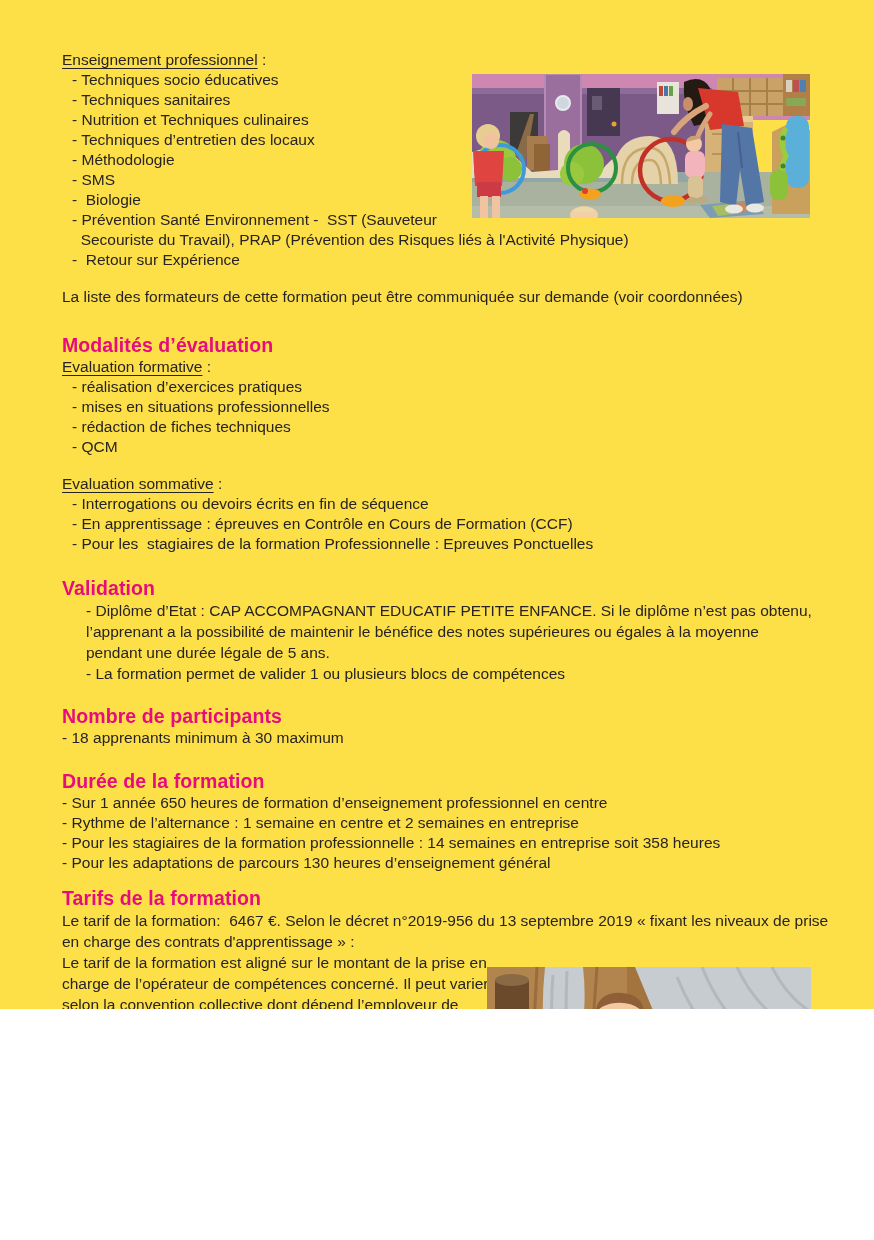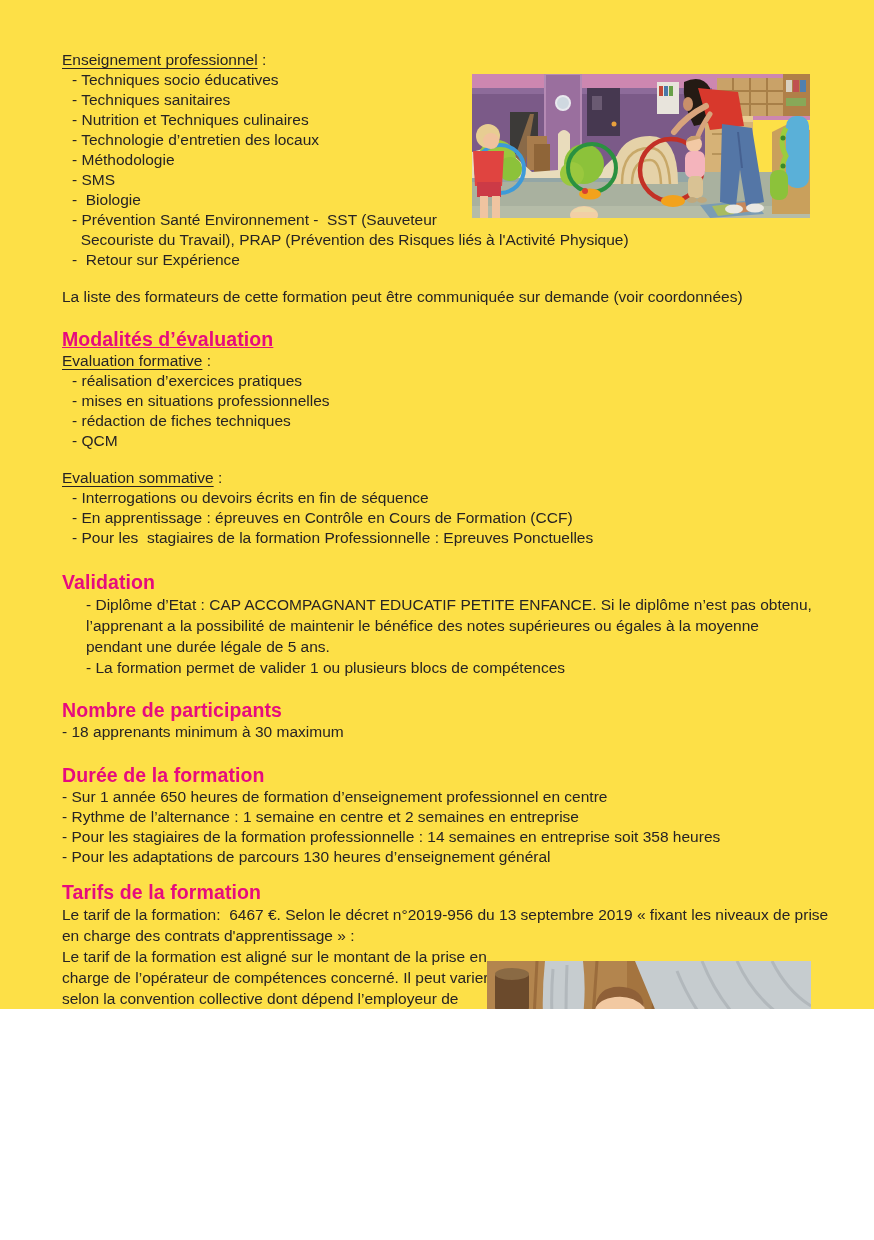--- a/index.html
+++ b/index.html
@@ -8,21 +8,21 @@
     font-family:"Liberation Sans","DejaVu Sans",sans-serif;
     color:#272324;
     padding-left:36px;
   }
   .content{position:absolute;left:62px;top:50px;width:750px;font-size:15.5px;line-height:20px;}
   .pre{white-space:pre-wrap;}
   .u{text-decoration:underline;text-underline-offset:3px;text-decoration-thickness:1px;}
   .h{color:var(--accent,#e60b7e);font-weight:bold;font-size:19.5px;line-height:24px;letter-spacing:.1px;}
   .list .li{padding-left:10px;white-space:pre-wrap;}
   .note{margin-top:17px;}
-  .h-modalites{margin-top:20px;text-decoration:underline;}
+  .h-modalites{margin-top:26px;}
   .h-validation{margin-top:22px;}
   .h-participants{margin-top:20px;}
   .h-duree{margin-top:21px;}
   .h-tarifs{margin-top:13px;}
   .sommative-label{margin-top:17px;}
   .val-list{padding-left:24px;line-height:21px;}
   .val-list .p{white-space:pre-wrap;}
   .tarifs-intro{line-height:21px;width:770px;white-space:pre-wrap;}
   .tarifs-wrap{position:relative;}
   .tarifs-text{width:430px;line-height:21px;white-space:pre-wrap;}
@@ -134,21 +134,21 @@
     </svg>
   </div>
 
   <div class="content">
 
     <div class="pre"><span class="u">Enseignement professionnel</span><span> :</span></div>
     <div class="list">
       <div class="li">- Techniques socio éducatives</div>
       <div class="li">- Techniques sanitaires</div>
       <div class="li">- Nutrition et Techniques culinaires</div>
-      <div class="li">- Technologie d’entretien des locaux</div>
+      <div class="li">- Techniques d’entretien des locaux</div>
       <div class="li">- Méthodologie</div>
       <div class="li">- SMS</div>
       <div class="li">-  Biologie</div>
       <div class="li">- Prévention Santé Environnement -  SST (Sauveteur
   Secouriste du Travail), PRAP (Prévention des Risques liés à l'Activité Physique)</div>
       <div class="li">-  Retour sur Expérience</div>
     </div>
     <div class="note pre">La liste des formateurs de cette formation peut être communiquée sur demande (voir coordonnées)</div>
 
     <div class="h h-modalites">Modalités d’évaluation</div>

